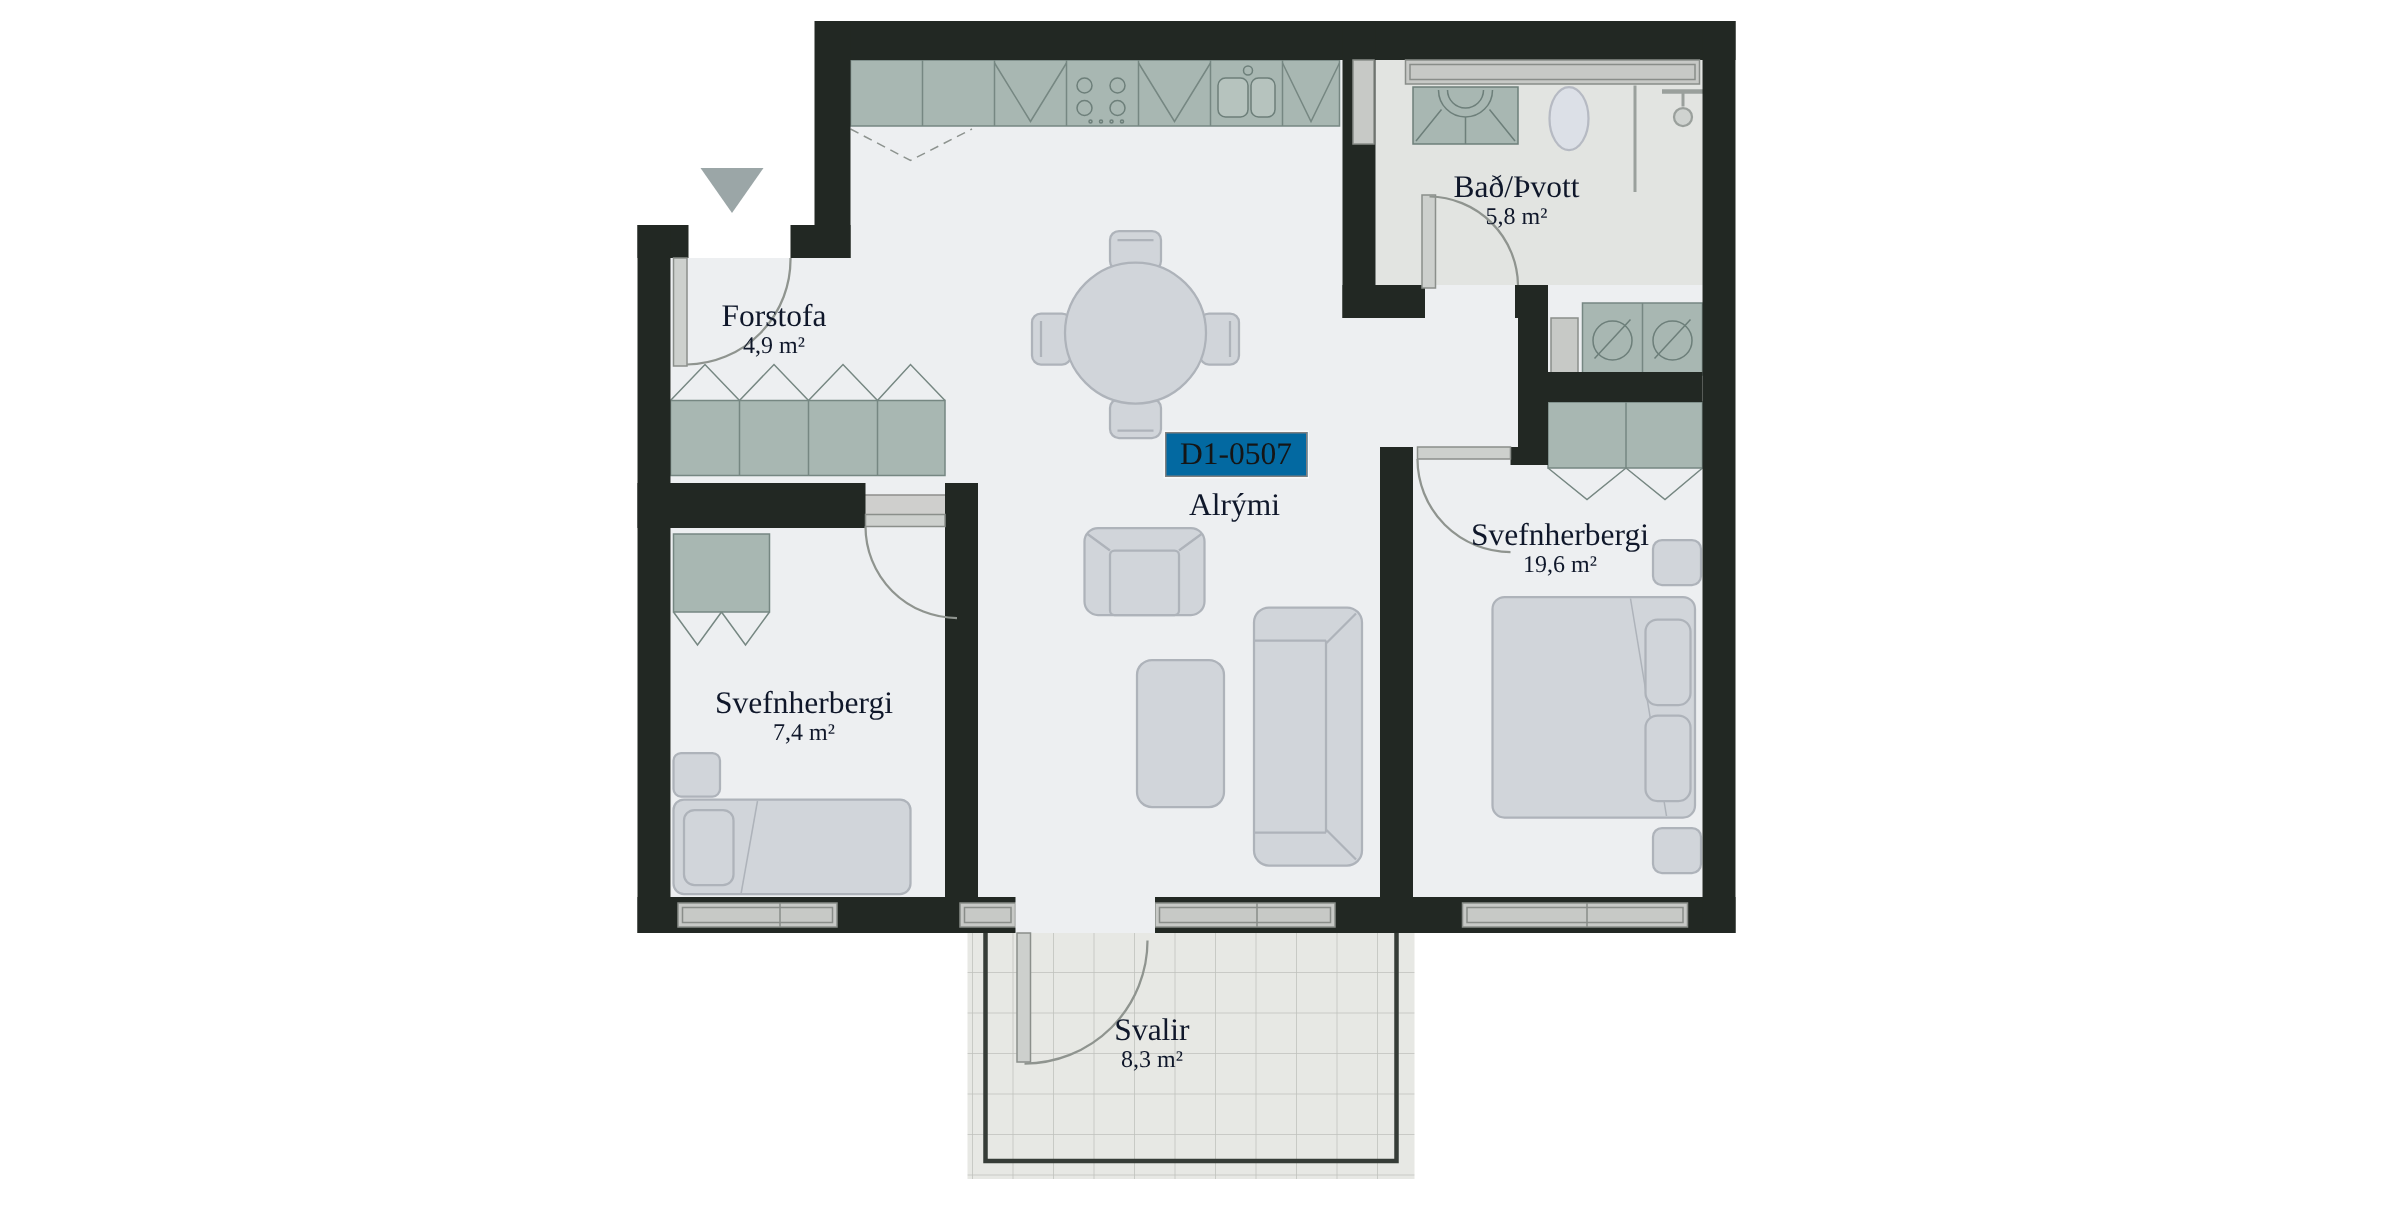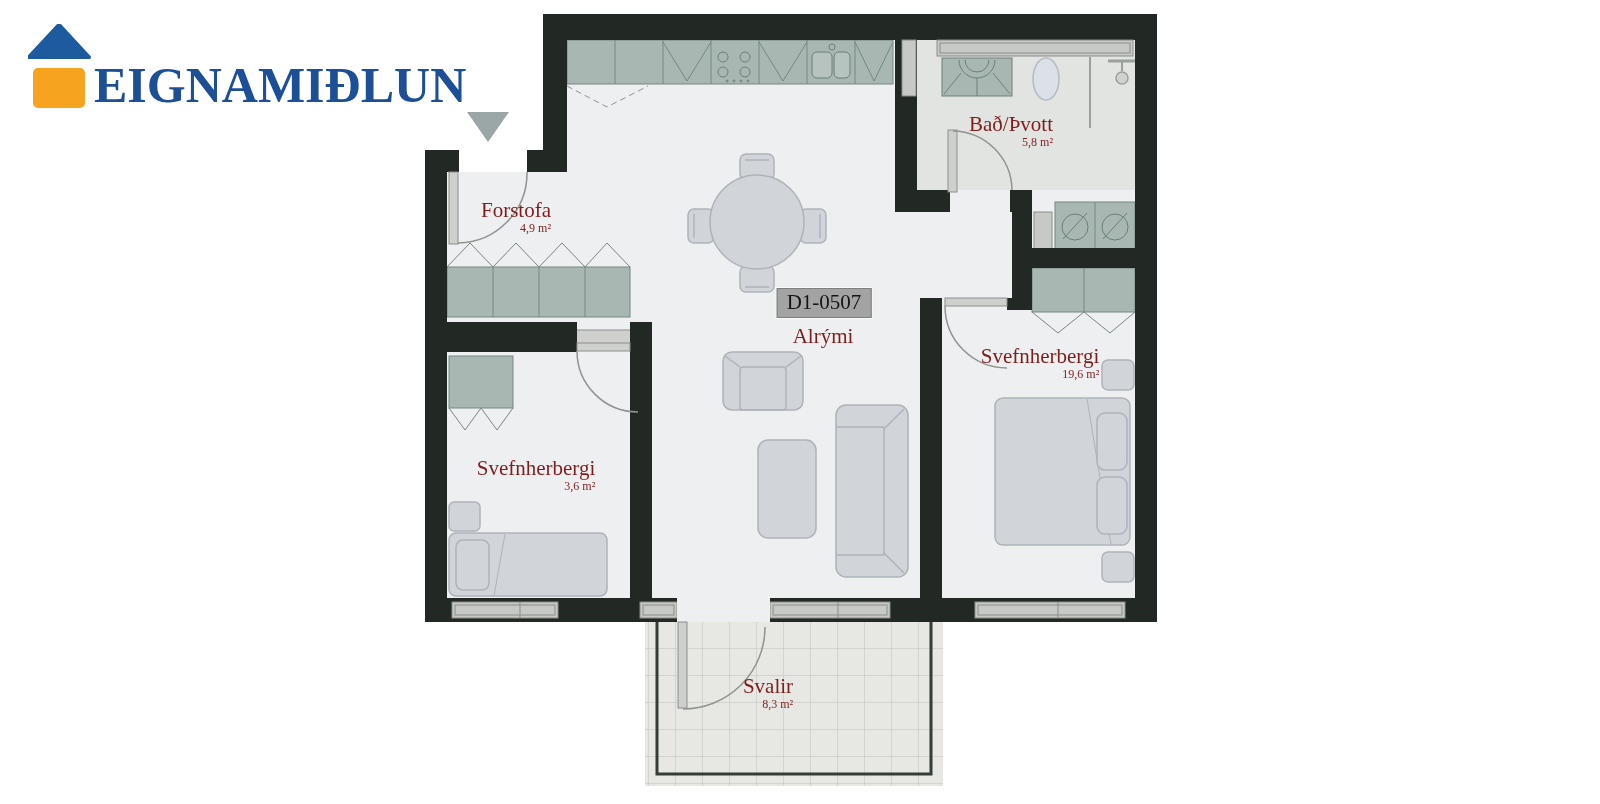--- a/index.html
+++ b/index.html
@@ -3,39 +3,32 @@
 <meta charset="utf-8">
 <style>
   html,body{margin:0;padding:0;background:#ffffff;}
   .stage{position:relative;width:1600px;height:804px;background:#ffffff;overflow:hidden;
          font-family:"Liberation Serif", serif;}
   .plan{position:absolute;left:0;top:0;}
   .logo{position:absolute;left:28px;top:24px;width:480px;height:90px;}
   .logo-house{position:absolute;left:0;top:0;}
   .logo-text{position:absolute;left:66px;top:32px;font-family:"Liberation Serif",serif;
              font-weight:bold;font-size:50px;color:#1d4f96;letter-spacing:0px;white-space:nowrap;}
-  .room-label{position:absolute;transform:translateX(-50%);text-align:right;
-              font-size:21px;color:#7f1d1d;line-height:1.1;white-space:nowrap;}
-  .room-label .area{font-size:12px;}
-  .unit-box{position:absolute;transform:translateX(-50%);background:#a3a3a3;
+  .room-label{position:absolute;transform:translateX(-50%);text-align:center;
+              font-size:21px;color:#0f172a;line-height:1.1;white-space:nowrap;}
+  .room-label .area{font-size:16px;}
+  .unit-box{position:absolute;transform:translateX(-50%);background:#0369a1;
             border:1px solid #7f7f7f;padding:1px 9px 2px 9px;font-size:21px;color:#151515;
             box-shadow:0 0 0 1px rgba(255,255,255,0.6);}
 </style>
 </head>
 <body>
 
 <div class="stage">
 
-  <div class="logo">
-    <svg class="logo-house" width="64" height="88" viewBox="0 0 64 88">
-      <polygon points="31,3 1,37 61,37" fill="#1d5b9e" stroke="#1d5b9e" stroke-width="4" stroke-linejoin="round" transform="translate(0,-2) scale(1,0.95)"></polygon>
-      <rect x="5" y="44" width="52" height="40" rx="5" fill="#f6a31f"></rect>
-    </svg>
-    <div class="logo-text">EIGNAMIÐLUN</div>
-  </div>
 
   <svg class="plan" width="1600" height="804" viewBox="0 0 1600 804">
     <defs>
       <pattern id="tileGrid" width="27" height="27" patternUnits="userSpaceOnUse">
         <rect width="27" height="27" fill="#e7e8e4"></rect>
         <path d="M27,0 L0,0 L0,27" fill="none" stroke="#bfc1bc" stroke-width="1"></path>
       </pattern>
     </defs>
 
     <polygon points="467,112 509,112 488,142" fill="#9ba6a7"></polygon>
@@ -247,21 +240,21 @@
     <div>Alrými</div>
   </div>
 
   <div class="room-label" style="left:1040px;top:345px">
     <div>Svefnherbergi</div>
     <div class="area">19,6 m²</div>
   </div>
 
   <div class="room-label" style="left:536px;top:457px">
     <div>Svefnherbergi</div>
-    <div class="area">3,6 m²</div>
+    <div class="area">7,4 m²</div>
   </div>
 
   <div class="room-label" style="left:768px;top:675px">
     <div>Svalir</div>
     <div class="area">8,3 m²</div>
   </div>
 
 </div>
 
 </body></html>

